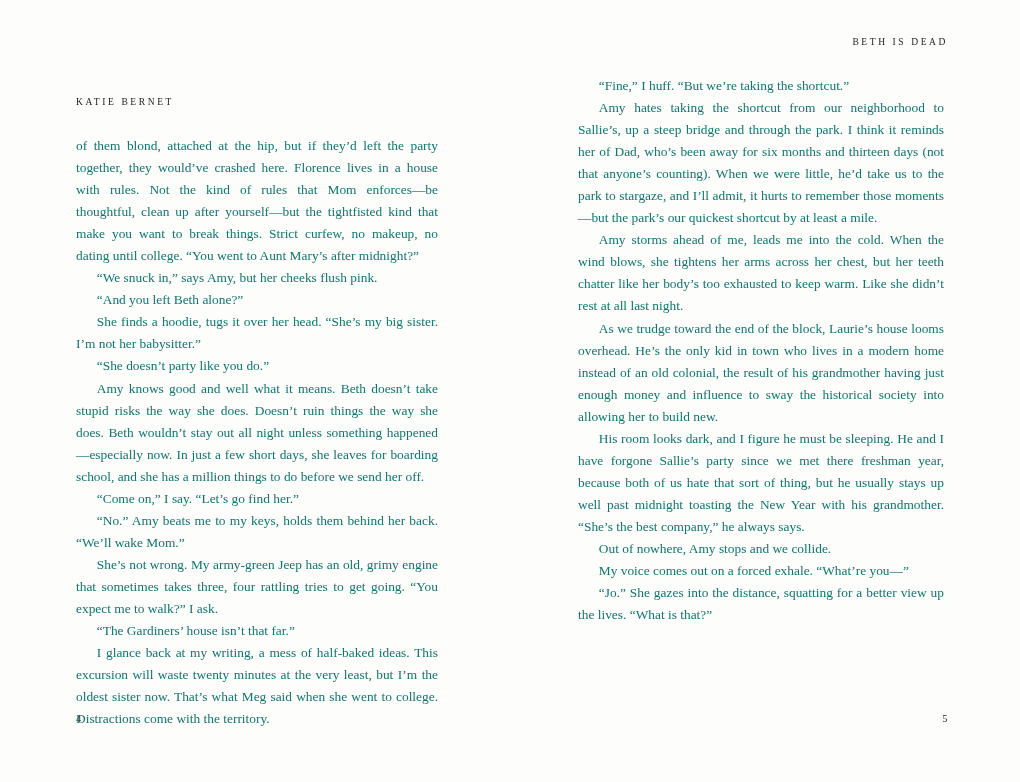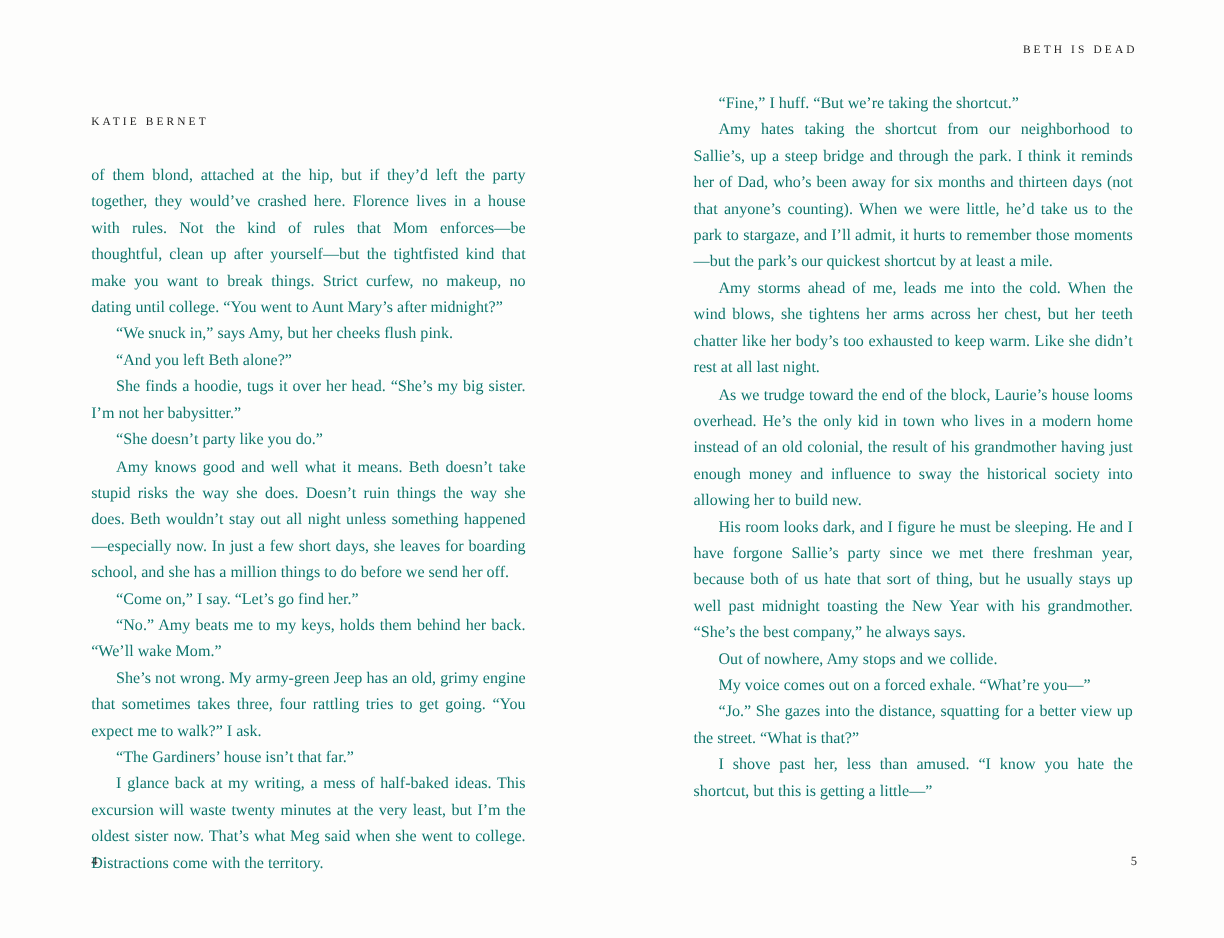--- a/index.html
+++ b/index.html
@@ -113,19 +113,18 @@
   <div class="page page-recto">
     <div class="running-head right">BETH IS DEAD</div>
     <div class="textblock">
         <p>“Fine,” I huff. “But we’re taking the shortcut.”</p>
         <p>Amy hates taking the shortcut from our neighborhood to Sallie’s, up a steep bridge and through the park. I think it reminds her of Dad, who’s been away for six months and thirteen days (not that anyone’s counting). When we were little, he’d take us to the park to stargaze, and I’ll admit, it hurts to remember those moments—but the park’s our quickest shortcut by at least a mile.</p>
         <p>Amy storms ahead of me, leads me into the cold. When the wind blows, she tightens her arms across her chest, but her teeth chatter like her body’s too exhausted to keep warm. Like she didn’t rest at all last night.</p>
         <p>As we trudge toward the end of the block, Laurie’s house looms overhead. He’s the only kid in town who lives in a modern home instead of an old colonial, the result of his grandmother having just enough money and influence to sway the historical society into allowing her to build new.</p>
         <p>His room looks dark, and I figure he must be sleeping. He and I have forgone Sallie’s party since we met there freshman year, because both of us hate that sort of thing, but he usually stays up well past midnight toasting the New Year with his grandmother. “She’s the best company,” he always says.</p>
         <p>Out of nowhere, Amy stops and we collide.</p>
         <p>My voice comes out on a forced exhale. “What’re you—”</p>
-        <p>“Jo.” She gazes into the distance, squatting for a better view up the street. “What is that?”</p>
-        <p>I shove past her, less than amused. “I know you hate the shortcut, but this is getting a little—”</p>
+        <p>“Jo.” She gazes into the distance, squatting for a better view up the lives. “What is that?”</p>
       </div>
     <div class="folio right">5</div>
   </div>
 
 </div>
 
 </body></html>

